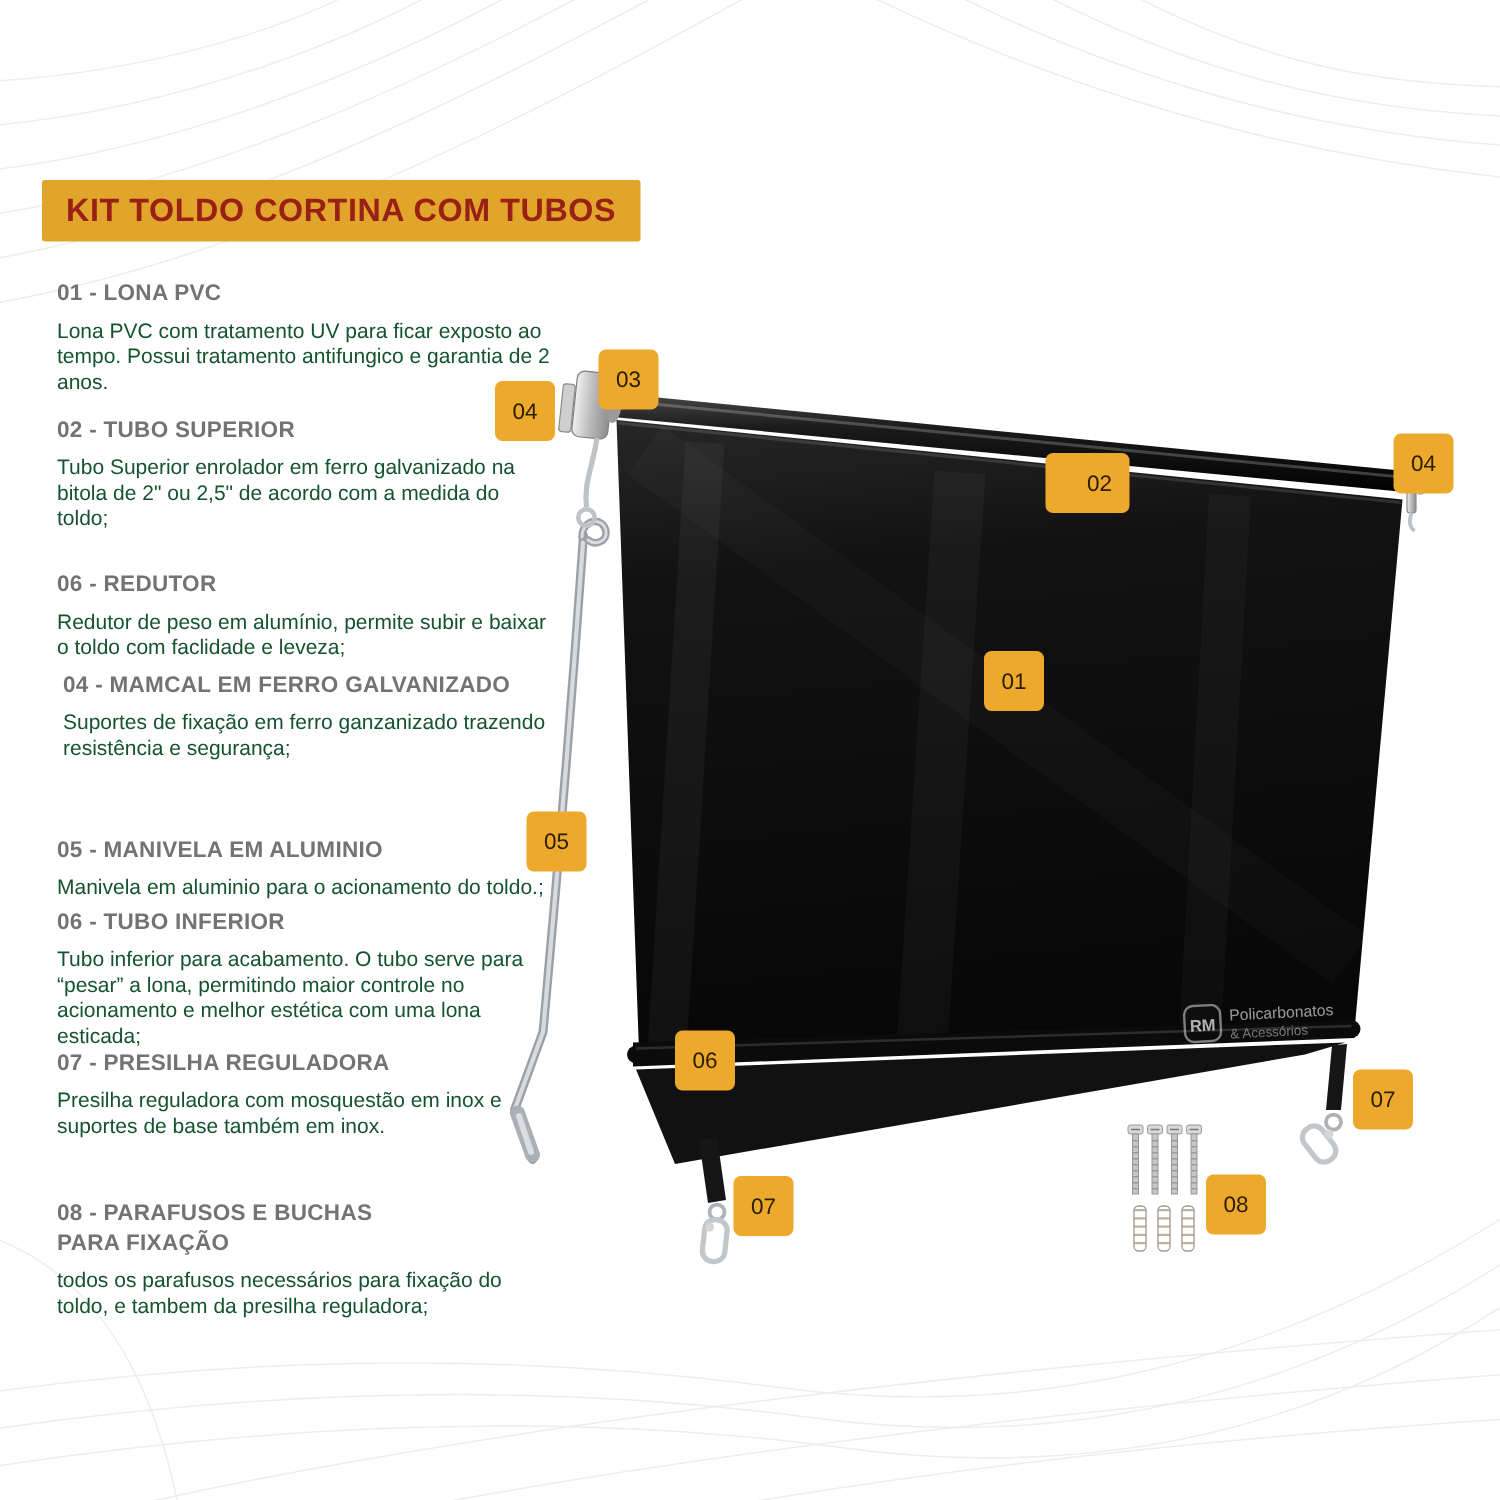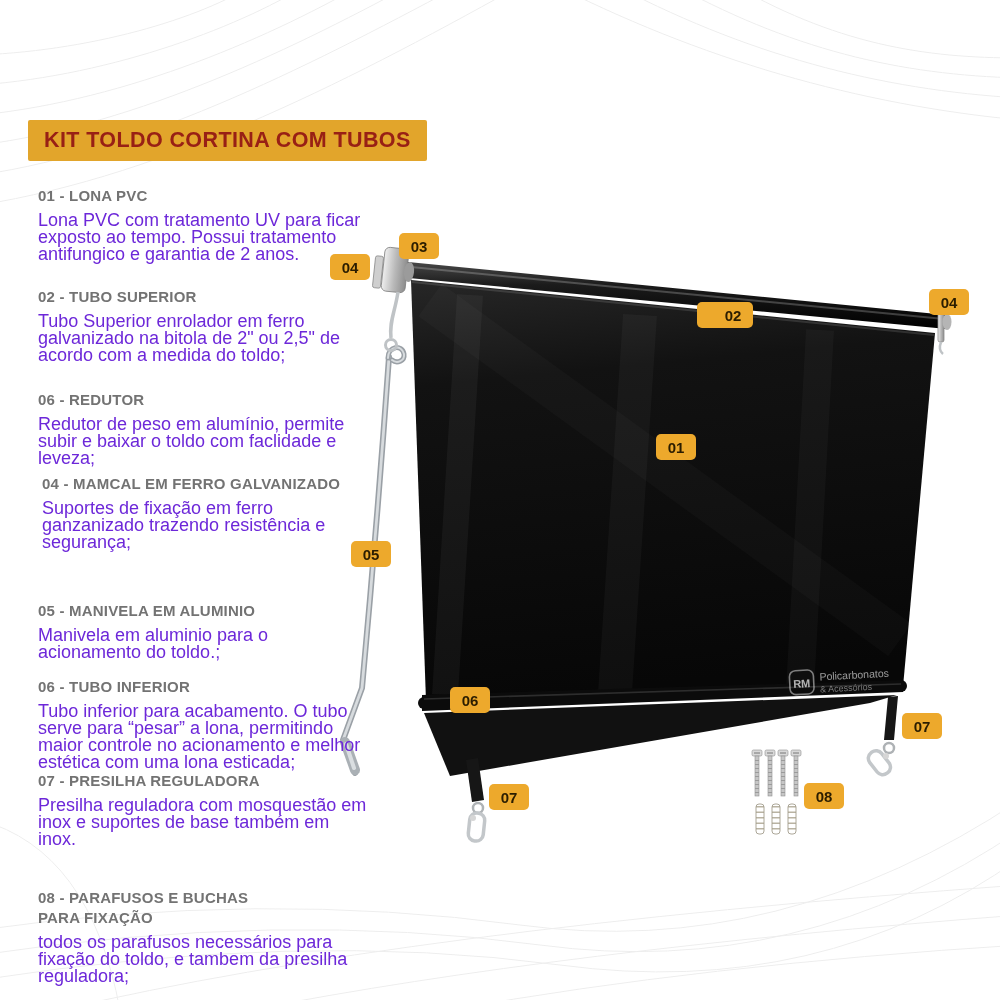--- a/index.html
+++ b/index.html
@@ -10,34 +10,34 @@
   svg{display:block;}
   .layer{position:absolute;left:0;top:0;width:1000px;height:1000px;pointer-events:none;}
   .title{
     position:absolute;left:28px;top:120px;z-index:5;
     background:var(--title-bg,#E2A52B);color:var(--title-text,#982015);
     font-size:21.5px;font-weight:bold;letter-spacing:.4px;
     padding:8px 16px;border-radius:2px;white-space:nowrap;
   }
   .parts{position:absolute;left:38px;top:186px;width:330px;z-index:5;}
   .item h3{margin:0;font-size:15px;font-weight:bold;color:#737373;line-height:20px;letter-spacing:.2px;}
-  .item p{margin:6px 0 0 0;font-size:18px;color:#6d28d9;line-height:17px;}
+  .item p{margin:6px 0 0 0;font-size:14px;color:#14532d;line-height:17px;}
   .i1{margin-top:0;}
-  .i2{margin-top:24px;}
+  .i2{margin-top:14px;}
   .i3{margin-top:26px;}
   .i4{margin-top:7px;padding-left:4px;}
   .i5{margin-top:50px;}
-  .i6{margin-top:16px;}
+  .i6{margin-top:5px;}
   .i7{}
   .i8{margin-top:40px;}
   .i8 h3{max-width:250px;}
   .callout{
-    position:absolute;z-index:8;width:40px;height:26px;border-radius:5px;
+    position:absolute;z-index:8;width:40px;height:40px;border-radius:5px;
     background:var(--badge-bg,#EDA92C);color:var(--badge-text,#2b1d00);
-    font-size:15px;font-weight:bold;display:flex;align-items:center;justify-content:center;
+    font-size:15px;font-weight:normal;display:flex;align-items:center;justify-content:center;
   }
   .b1{left:399px;top:233px;}  
   .b2{left:330px;top:254px;}  
   .b3{left:697px;top:302px;padding-left:16px;}  
   .b4{left:929px;top:289px;}  
   .b5{left:656px;top:434px;}  
   .b6{left:351px;top:541px;text-align:right;}  
   .b7{left:450px;top:687px;}  
   .b8{left:489px;top:784px;}  
   .b9{left:902px;top:713px;}  

